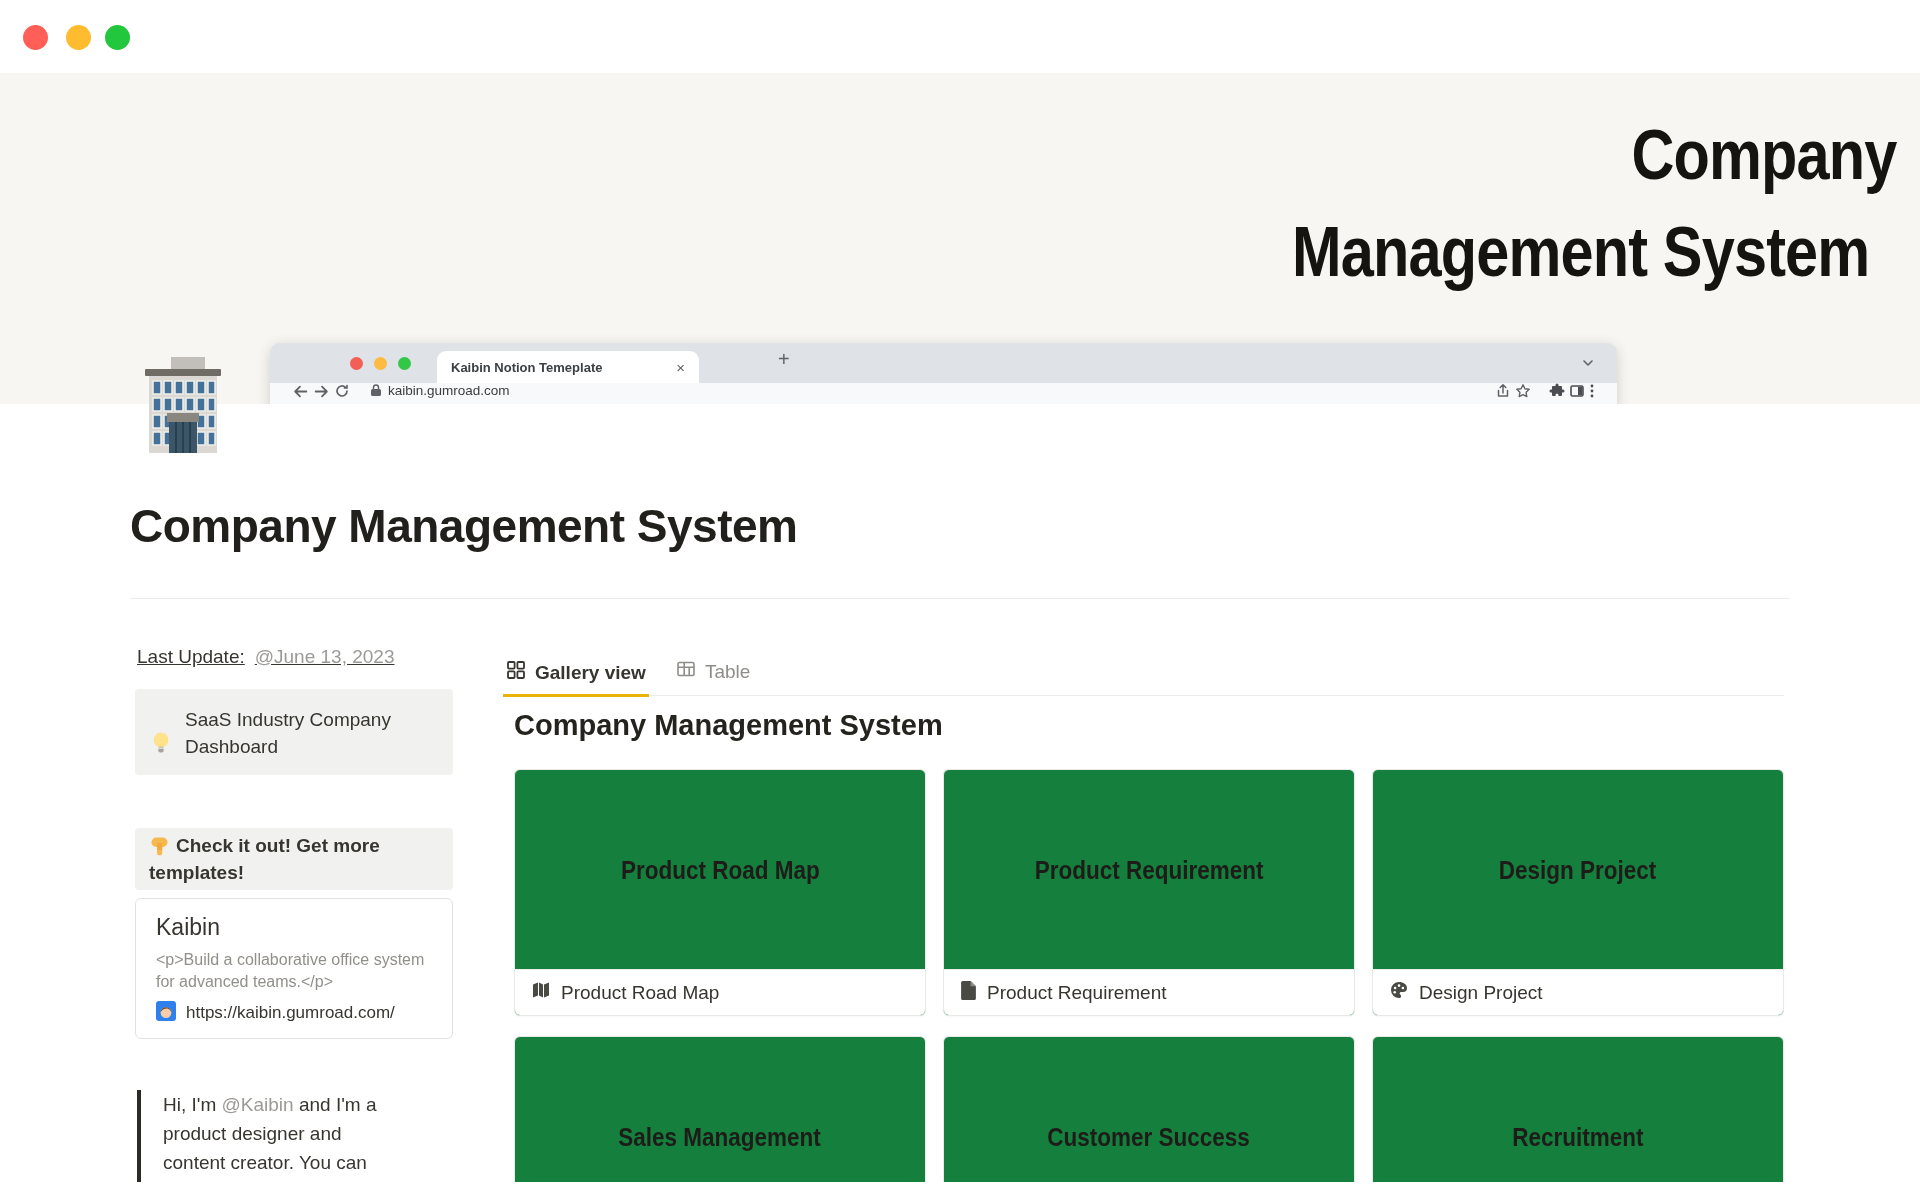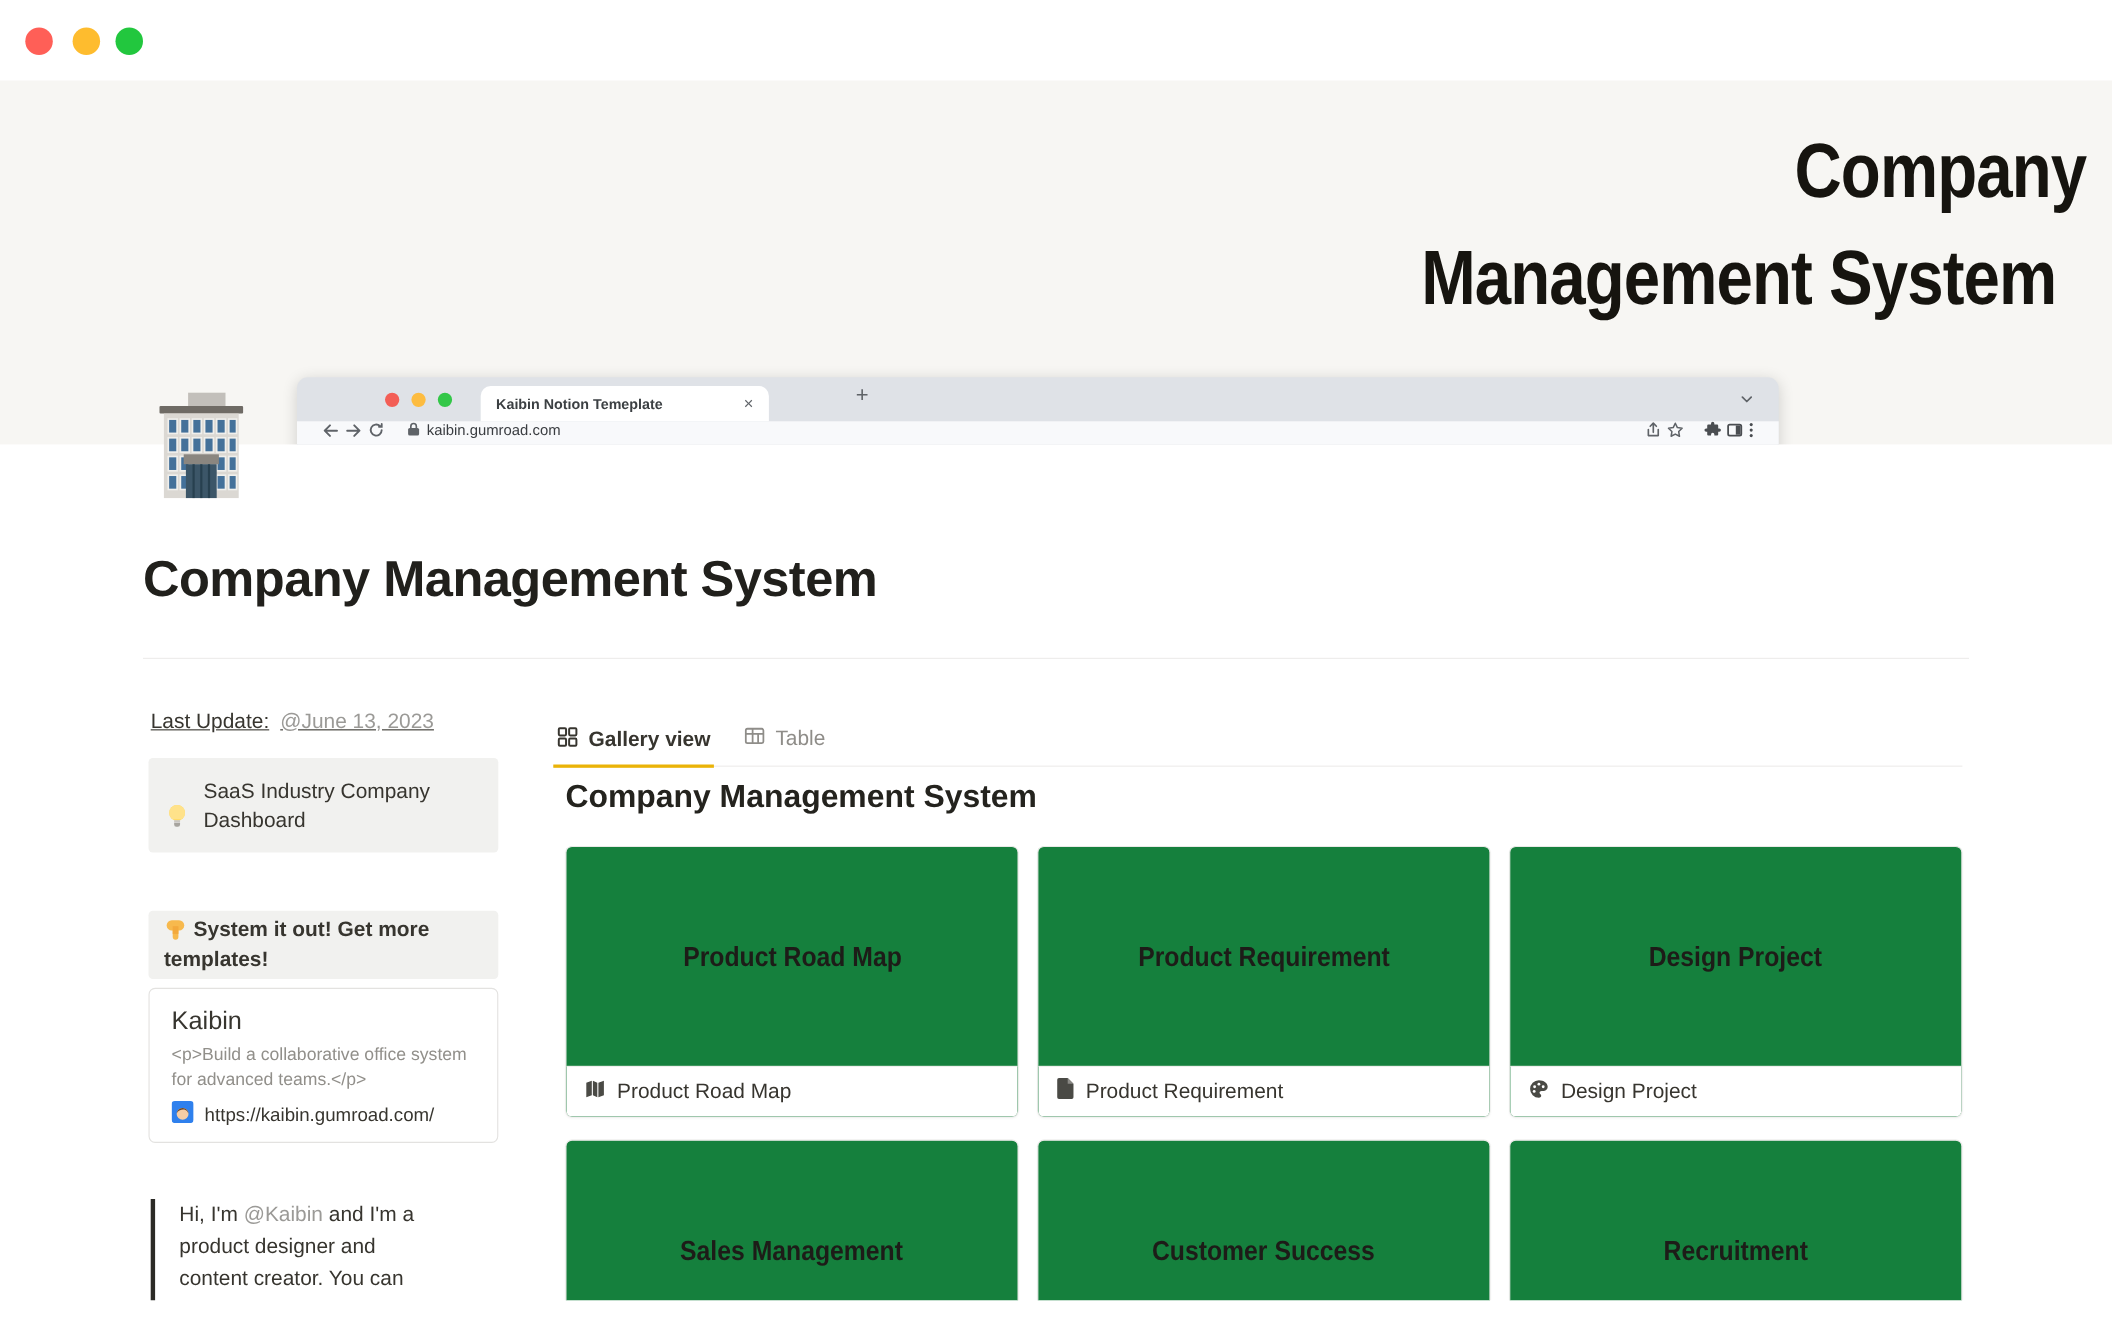--- a/index.html
+++ b/index.html
@@ -228,21 +228,21 @@
         </svg>
     </span>
     <span class="ctext">SaaS Industry Company Dashboard</span>
   </div>
 
   <div class="callout-tmpl">
     <svg width="21" height="21" viewBox="0 0 21 21">
         <rect x="2.5" y="2.5" width="16" height="9.5" rx="4.7" fill="#f7b94d"></rect>
         <rect x="8" y="8" width="5.2" height="12.3" rx="2.6" fill="#f7b94d"></rect>
         <rect x="8" y="8" width="5.2" height="7" fill="#f3a93c"></rect>
-      </svg><span>System it out! Get more templates!</span>
+      </svg><span>Check it out! Get more templates!</span>
   </div>
 
   <div class="bookmark">
     <div class="bm-title">Kaibin</div>
     <div class="bm-desc">&lt;p&gt;Build a collaborative office system for advanced teams.&lt;/p&gt;</div>
     <div class="bm-linkrow">
       <span>
         <svg width="20" height="20" viewBox="0 0 20 20">
             <rect width="20" height="20" rx="3" fill="#2f80ed"></rect>
             <circle cx="10" cy="11.6" r="5.4" fill="#f6cda6"></circle>

